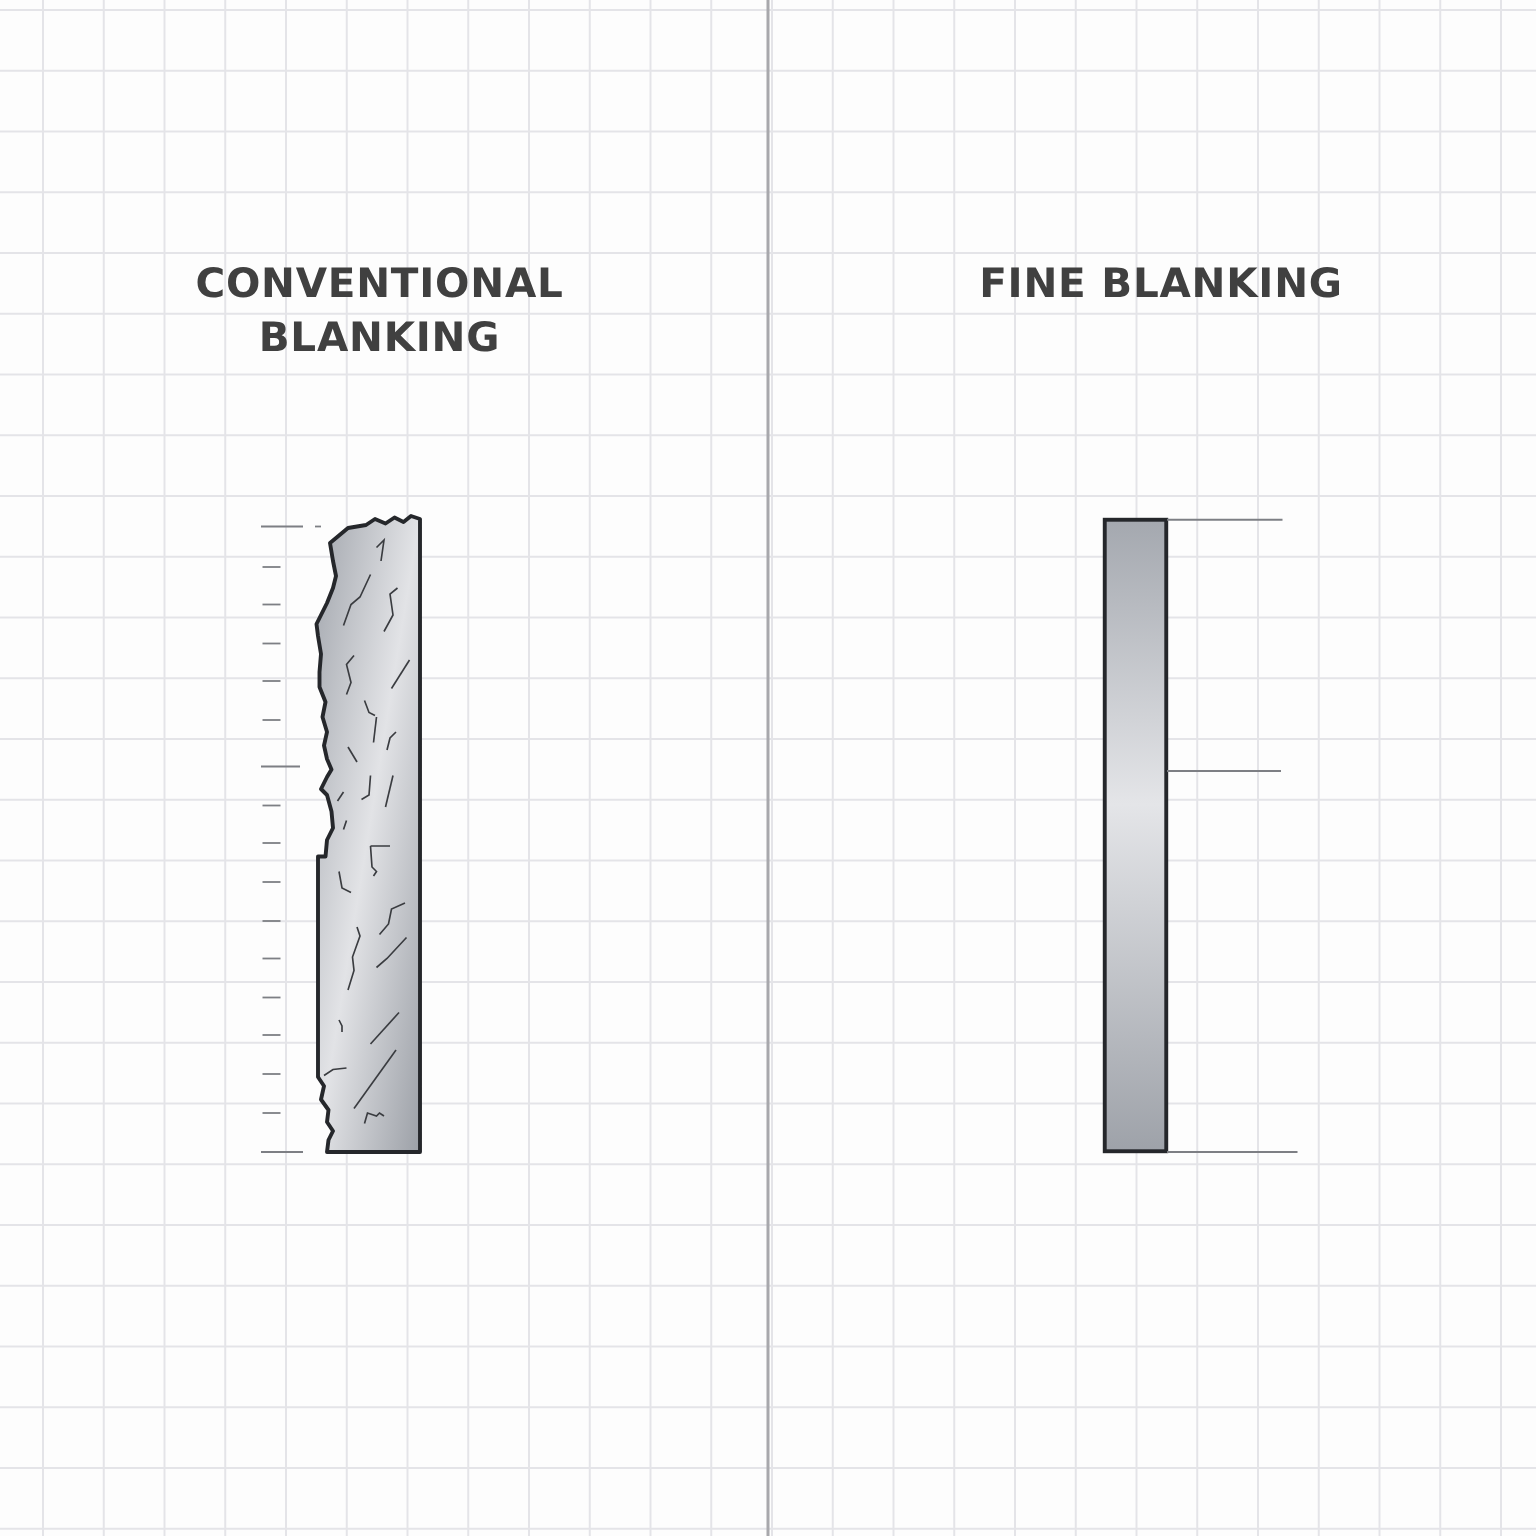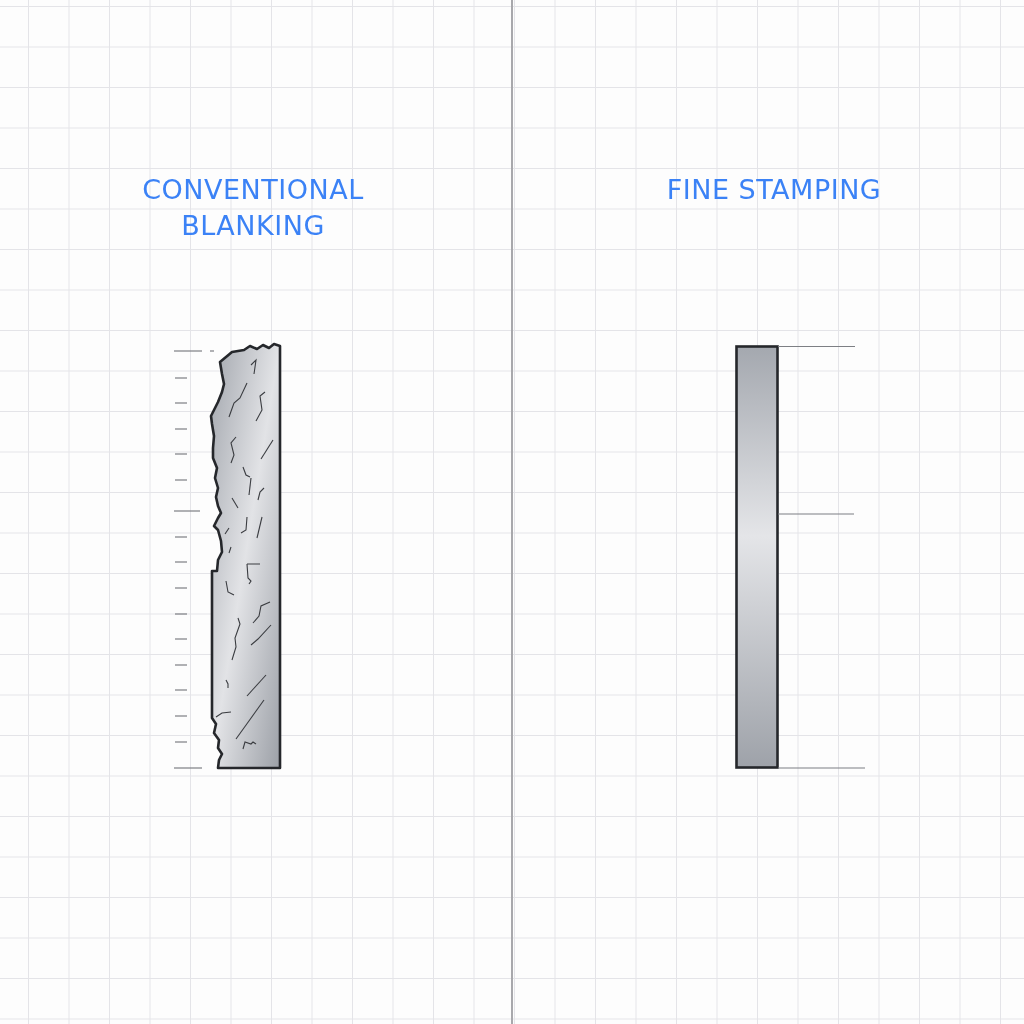--- a/index.html
+++ b/index.html
@@ -8,38 +8,38 @@
     background-color:#fdfdfd;
     background-image:
       linear-gradient(to right, #e4e4e8 1px, transparent 1px),
       linear-gradient(to bottom, #e4e4e8 1px, transparent 1px);
     background-size:40.5px 40.5px;
     background-position:28px 6px;
     font-family:"DejaVu Sans", sans-serif;
   }
   .divider { position:absolute; left:511px; top:0; width:1.5px; height:1024px; background:#a8a8ac; }
   .title {
-    position:absolute; text-align:center; font-weight:normal; color:#3b82f6;
+    position:absolute; text-align:center; font-weight:bold; color:#404040;
     font-size:27px; line-height:36px; letter-spacing:0.5px;
   }
   #title-left { left:100px; width:306px; top:172px; }
   #title-right { left:620px; width:308px; top:172px; }
   svg.diagram { position:absolute; left:0; top:0; }
 </style>
 </head>
 <body>
 
 <div class="divider"></div>
 
 <div class="title" id="title-left">
   <div>CONVENTIONAL</div>
   <div>BLANKING</div>
 </div>
 
-<div class="title" id="title-right">FINE STAMPING</div>
+<div class="title" id="title-right">FINE BLANKING</div>
 
 <svg class="diagram" width="1024" height="1024" viewBox="0 0 1024 1024">
   <defs>
     <linearGradient id="metalL" x1="0" y1="0" x2="1" y2="1">
       <stop offset="0" stop-color="#a2a6ad"></stop>
       <stop offset="0.5" stop-color="#e2e3e6"></stop>
       <stop offset="1" stop-color="#9ca0a7"></stop>
     </linearGradient>
     <linearGradient id="metalR" x1="0" y1="0" x2="0" y2="1">
       <stop offset="0" stop-color="#a4a8af"></stop>

